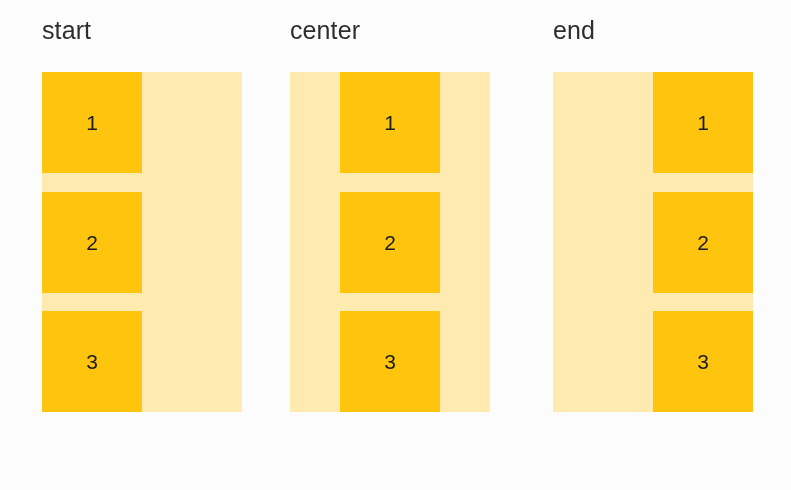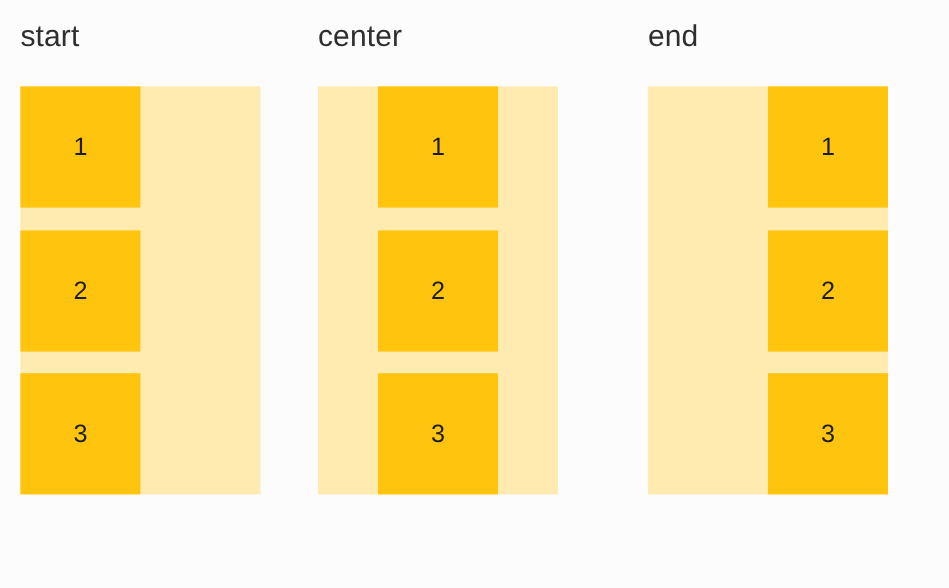--- a/index.html
+++ b/index.html
@@ -15,20 +15,21 @@
     overflow: hidden;
   }
   #stage {
     position: relative;
     width: 791px;
     height: 490px;
   }
   .demo-group {
     position: absolute;
     top: 12px;
+    margin-left: 25px;
   }
   .group-label {
     font-size: 25px;
     line-height: 36px;
     color: #2e2e2e;
     font-weight: 400;
     letter-spacing: 0.1px;
     height: 36px;
     white-space: nowrap;
   }
@@ -89,21 +90,21 @@
       </div>
       <div class="flex-item">
         <span>2</span>
       </div>
       <div class="flex-item">
         <span>3</span>
       </div>
     </div>
   </div>
 
-  <div class="demo-group" style="left:540px;">
+  <div class="demo-group" style="left:528px;">
     <div class="group-label">end</div>
     <div class="flex-container align-end">
       <div class="flex-item">
         <span>1</span>
       </div>
       <div class="flex-item">
         <span>2</span>
       </div>
       <div class="flex-item">
         <span>3</span>

